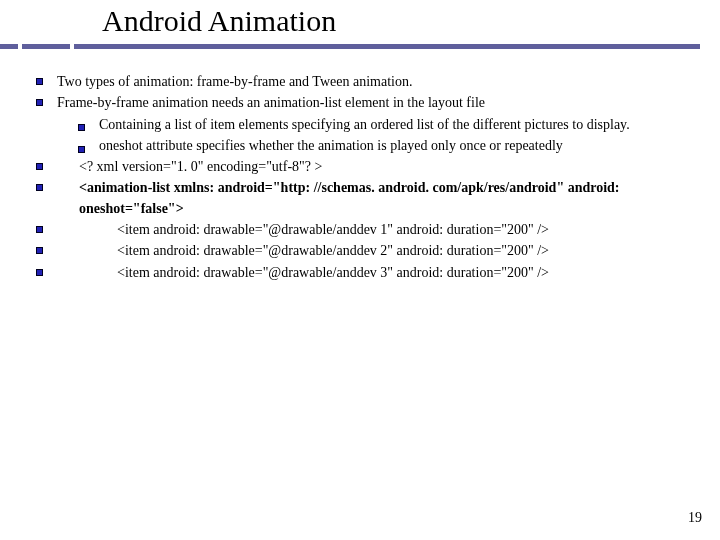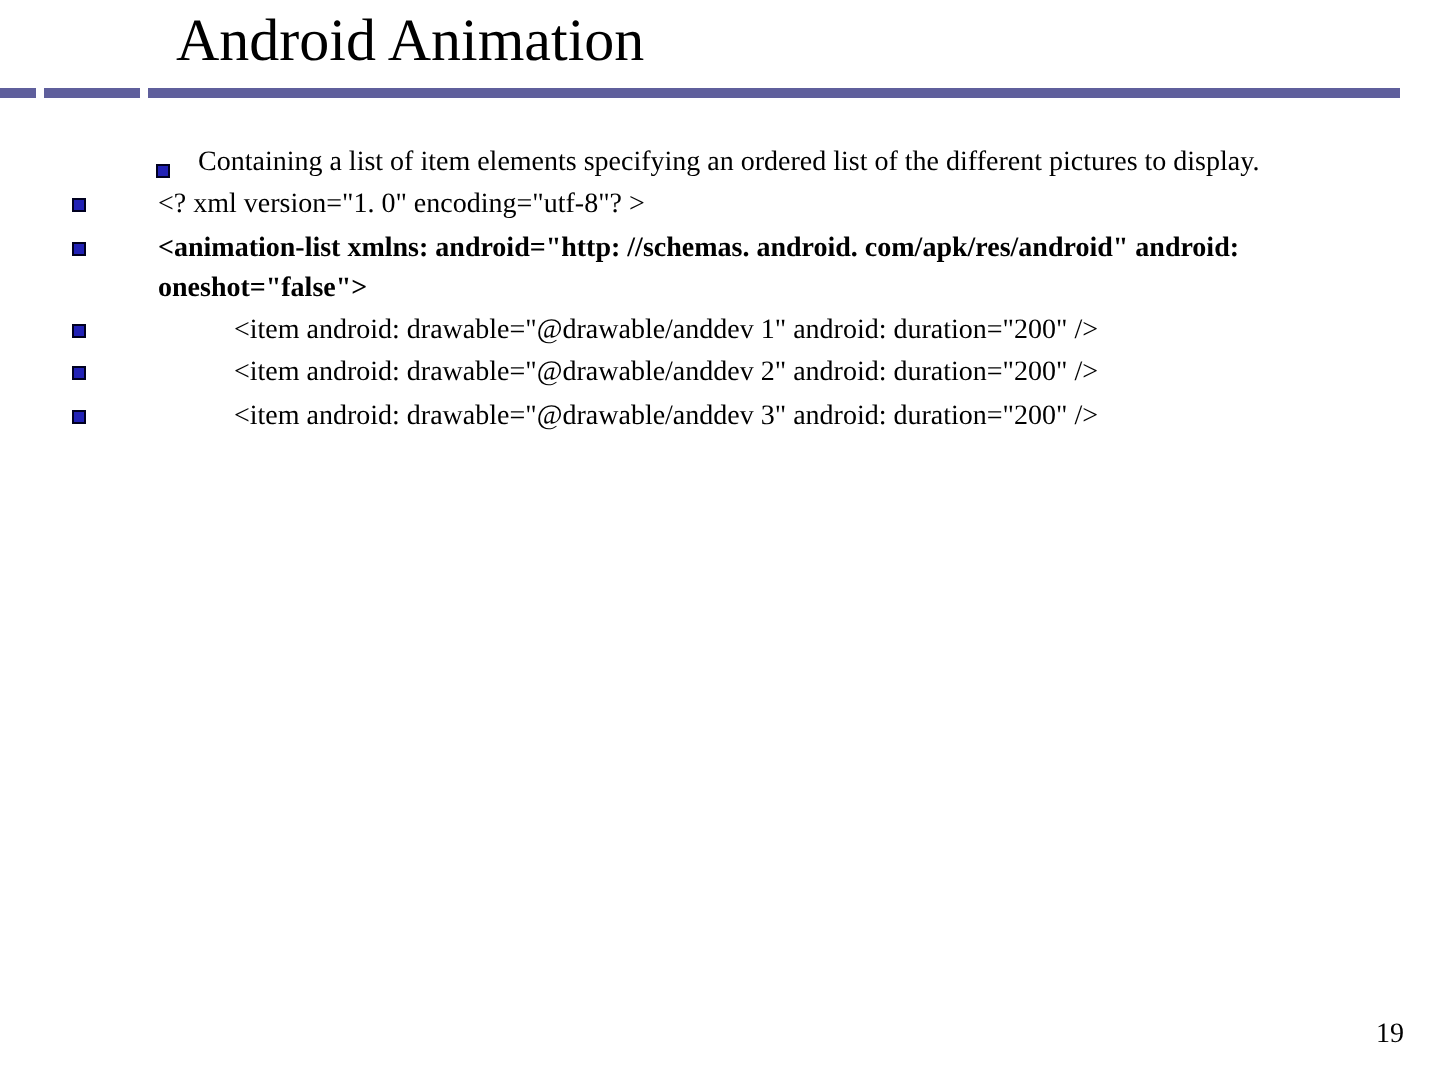--- a/index.html
+++ b/index.html
@@ -24,21 +24,21 @@
   .title-underline {
     position: absolute;
     left: 100px;
     top: 44px;
     height: 5px;
     width: 600px;
     background: #5f5f9c;
   }
   .title {
     position: absolute;
-    left: 88px;
+    left: 102px;
     top: 4px;
     font-size: 30px;
     color: #000;
     text-align: right;
   }
   .content {
     position: absolute;
     left: 36px;
     top: 72px;
     right: 8px;
@@ -73,27 +73,39 @@
 <body>
 
 <div class="title-bar short1"></div>
 <div class="title-bar short2"></div>
 <div class="title-bar long"></div>
 <div class="title-underline"></div>
 <div class="title">Android Animation</div>
 
 <div class="content">
 
+  <div class="row indent1">
+    <div class="bullet"></div>
+    <div class="txt">Two types of animation: frame-by-frame and Tween animation.</div>
+  </div>
 
+  <div class="row indent1">
+    <div class="bullet"></div>
+    <div class="txt">Frame-by-frame animation needs an animation-list element in the layout file</div>
+  </div>
 
   <div class="row indent2">
     <div class="bullet"></div>
     <div class="txt">Containing a list of item elements specifying an ordered list of the different pictures to display.</div>
   </div>
 
+  <div class="row indent2">
+    <div class="bullet"></div>
+    <div class="txt"><span>oneshot</span><span>  attribute specifies whether the animation is played only once or repeatedly</span></div>
+  </div>
 
 
   <div class="row indent1">
     <div class="bullet"></div>
     <div class="txt indent3">&lt;? xml version="1. 0" encoding="utf-8"? &gt;</div>
   </div>
 
   <div class="row indent1">
     <div class="bullet"></div>
     <div class="txt bold indent3" style="padding-left:22px;margin-left:0">&lt;animation-list xmlns: android="http: //schemas. android. com/apk/res/android" android: oneshot="false"&gt;</div>

